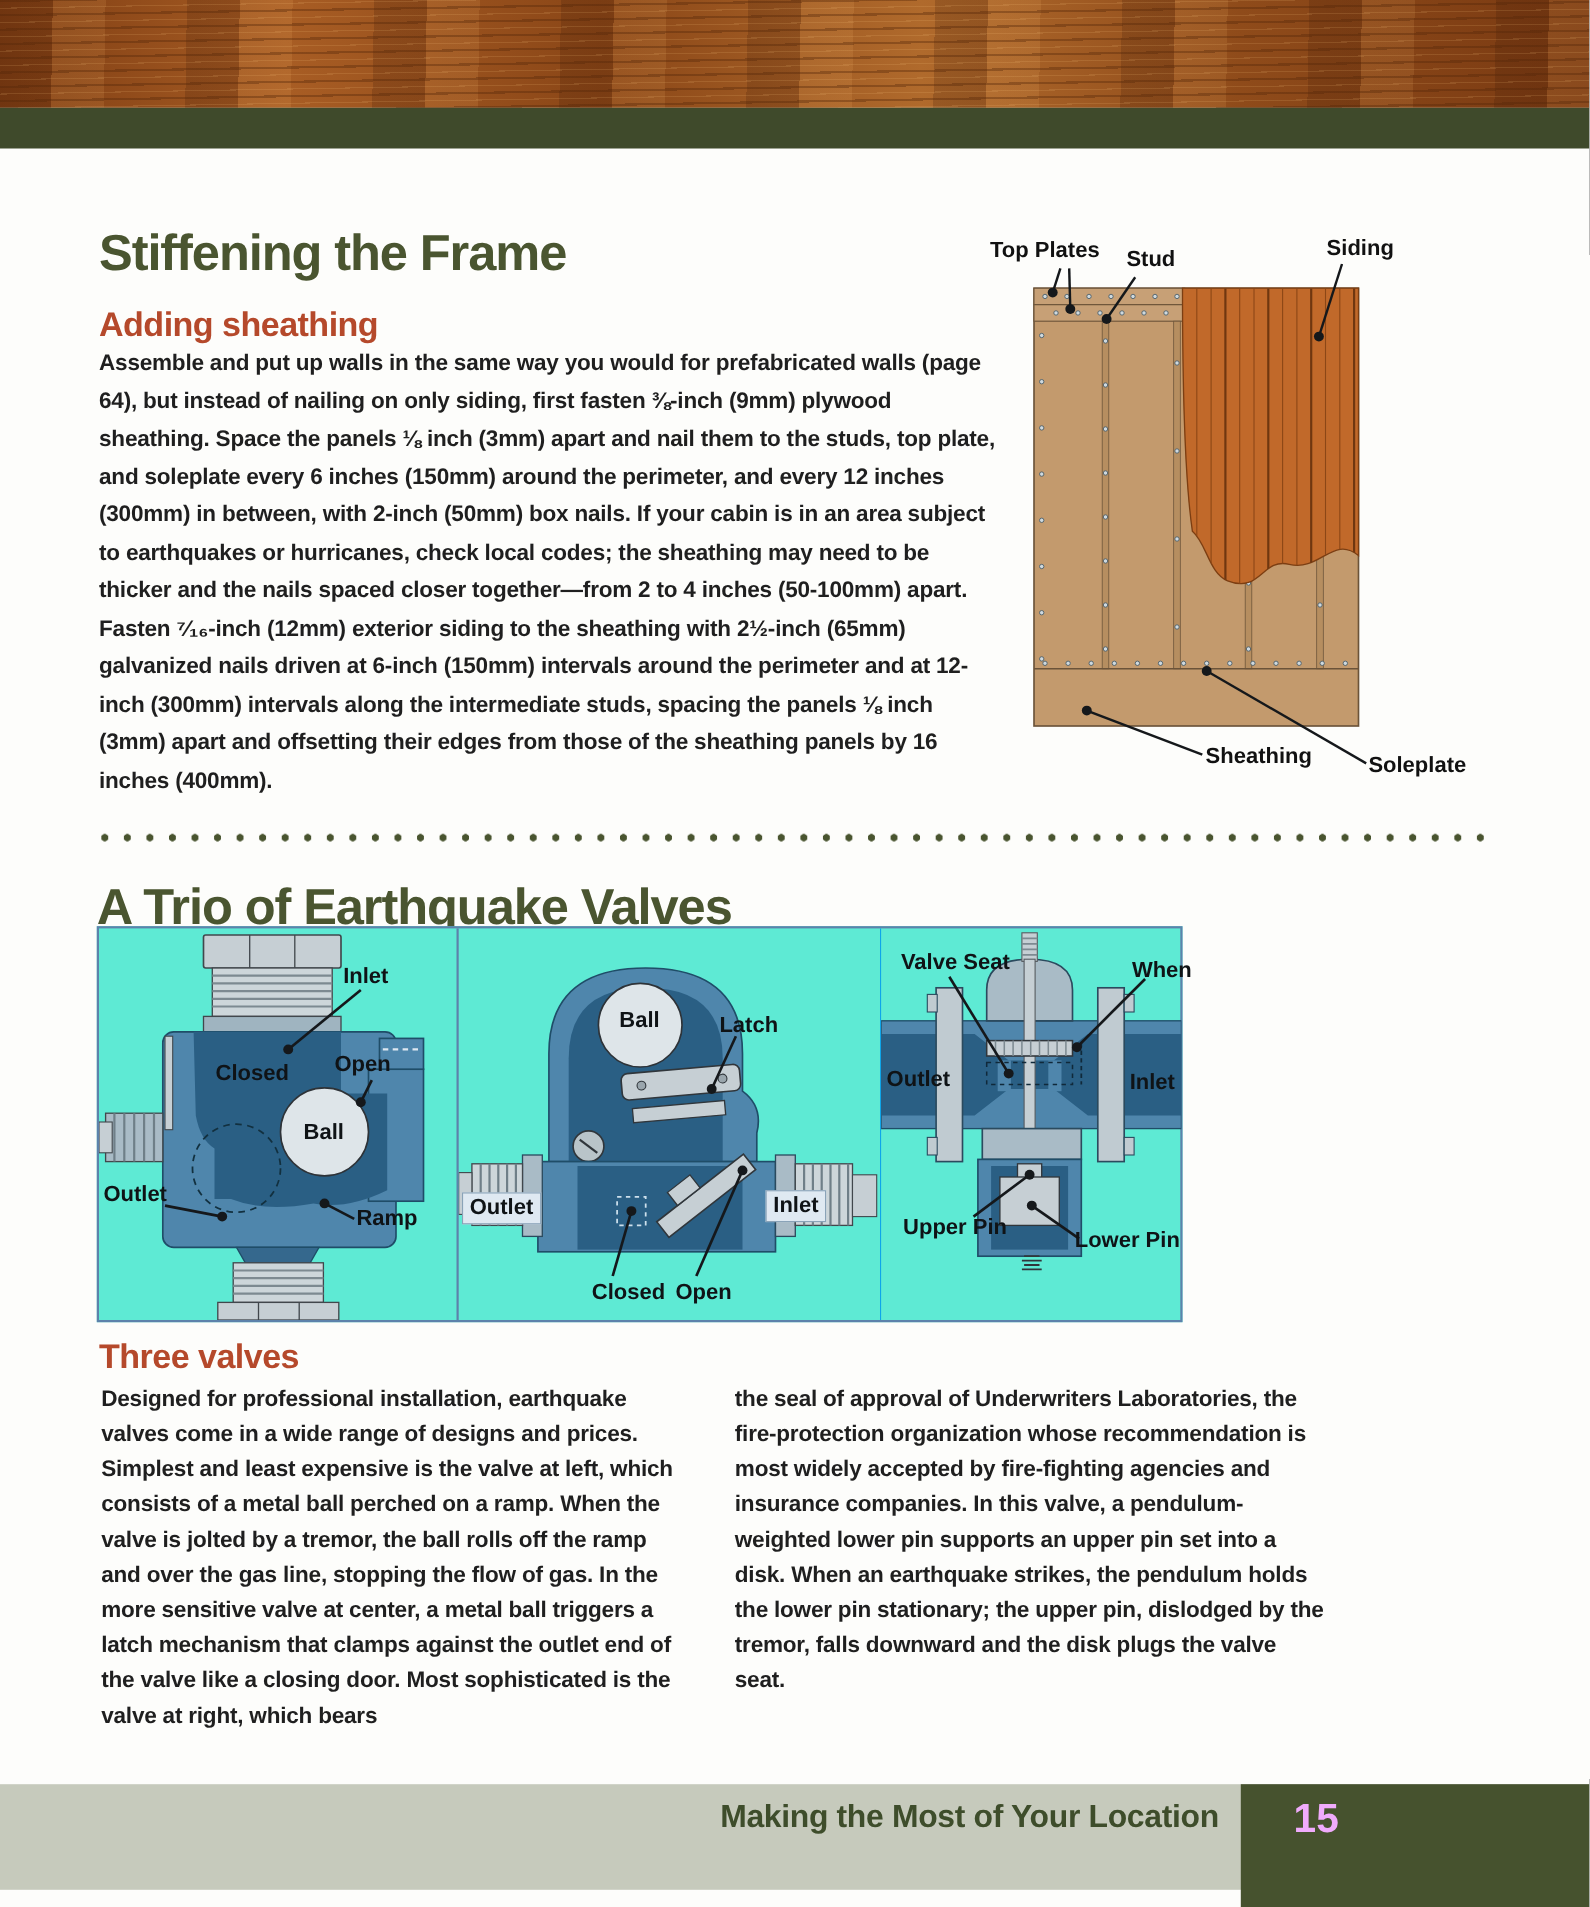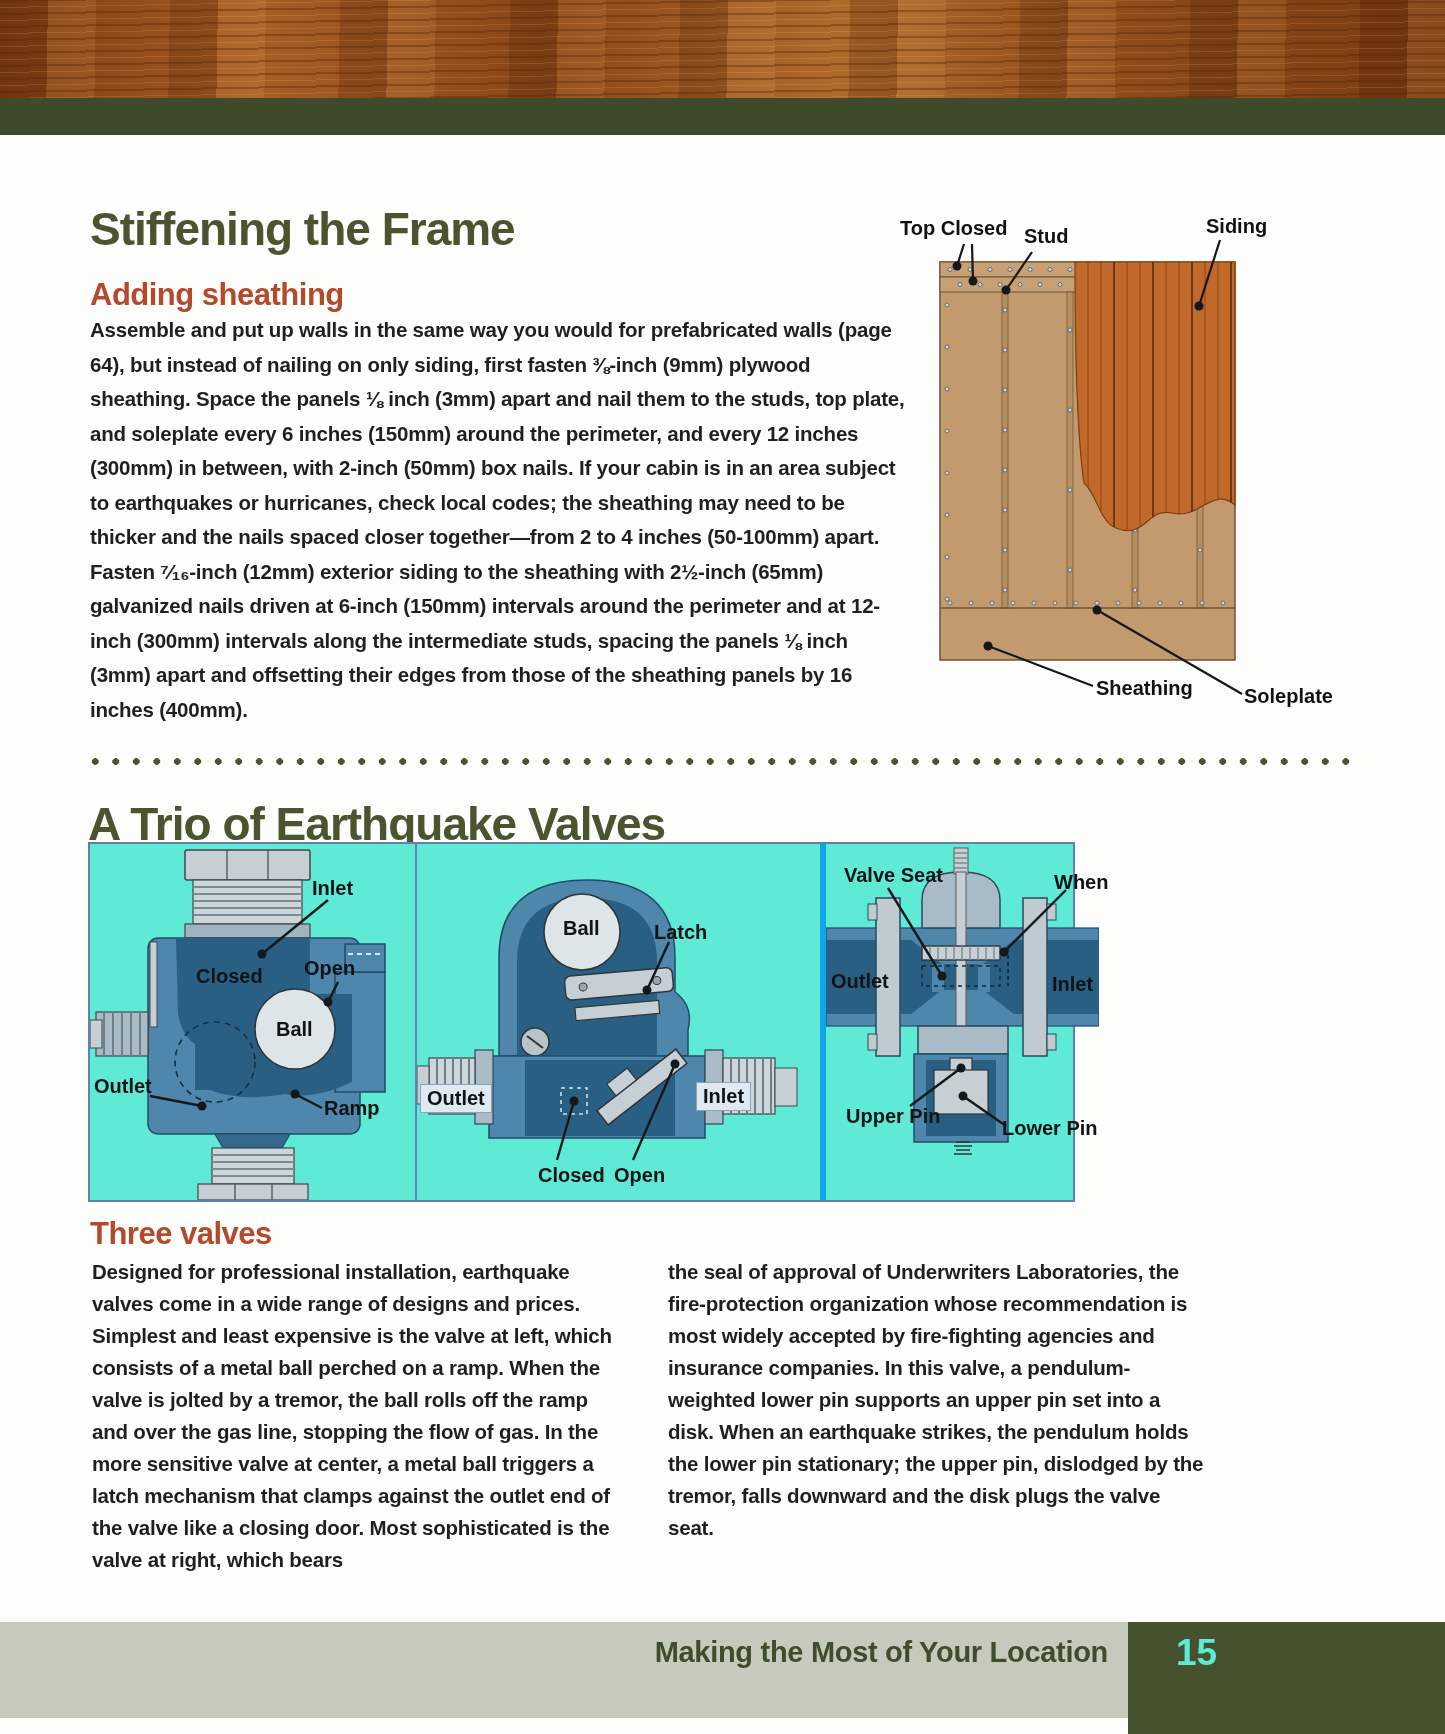--- a/index.html
+++ b/index.html
@@ -37,28 +37,28 @@
   
   #valvePanel{
     position:absolute;left:88px;top:842px;width:987px;height:360px;
     box-sizing:border-box;border:2px solid #5d82ab;background:#5eead4;
     display:flex;
   }
   .vcell{position:relative;height:100%;}
   .vcell svg{position:absolute;left:0;top:0;}
   #vcellL{width:325px;}
   #vcellM{width:383px;border-left:2px solid #5d82ab;}
-  #vcellR{flex:1;border-left:6px solid #0ea5e9;margin-left:20px;}
+  #vcellR{flex:1;border-left:1px solid #0ea5e9;}
   .vlbl{position:absolute;font-weight:700;font-size:20px;color:#0f1316;white-space:nowrap;line-height:1.05;}
   .vlbl.boxed{background:#dfe9f2;border:1px solid #8aa3b8;padding:3px 6px;}
   
   #footerBar{position:absolute;left:0;top:1622px;width:100%;height:96px;background:#c6cabc;}
   #footerTitle{position:absolute;left:0;right:337px;top:14px;text-align:right;font-weight:700;font-size:29px;color:#3e4d2b;letter-spacing:-.3px;}
   #pageNumBlock{position:absolute;left:1128px;top:0;width:317px;height:112px;background:#46522e;}
-  #pageNum{position:absolute;left:48px;top:10px;font-weight:700;font-size:37px;color:#5eead4;}
+  #pageNum{position:absolute;left:48px;top:10px;font-weight:700;font-size:37px;color:#f0abfc;}
 </style>
 </head>
 <body>
 
 <div id="page">
 
   <div class="wood"></div>
   <div class="oliveband"></div>
 
   <div class="h1" style="left:90px;top:190px;">Stiffening the Frame</div>
@@ -163,21 +163,21 @@
       </g>
       <g fill="#15181b">
         <circle cx="57" cy="56" r="4.5"></circle>
           <circle cx="73" cy="71" r="4.5"></circle>
         <circle cx="106" cy="80" r="4.5"></circle>
           <circle cx="299" cy="96" r="4.5"></circle>
         <circle cx="88" cy="436" r="4.5"></circle>
           <circle cx="197" cy="400" r="4.5"></circle>
       </g>
     </svg>
-    <div class="flbl" style="left:0px;top:8px;">Top Closed</div>
+    <div class="flbl" style="left:0px;top:8px;">Top Plates</div>
     <div class="flbl" style="left:124px;top:16px;">Stud</div>
     <div class="flbl" style="left:306px;top:6px;">Siding</div>
     <div class="flbl" style="left:196px;top:468px;">Sheathing</div>
     <div class="flbl" style="left:344px;top:476px;">Soleplate</div>
   </div>
 
   <div class="dots"></div>
 
   <div class="h1" style="left:88px;top:785px;">A Trio of Earthquake Valves</div>
 

